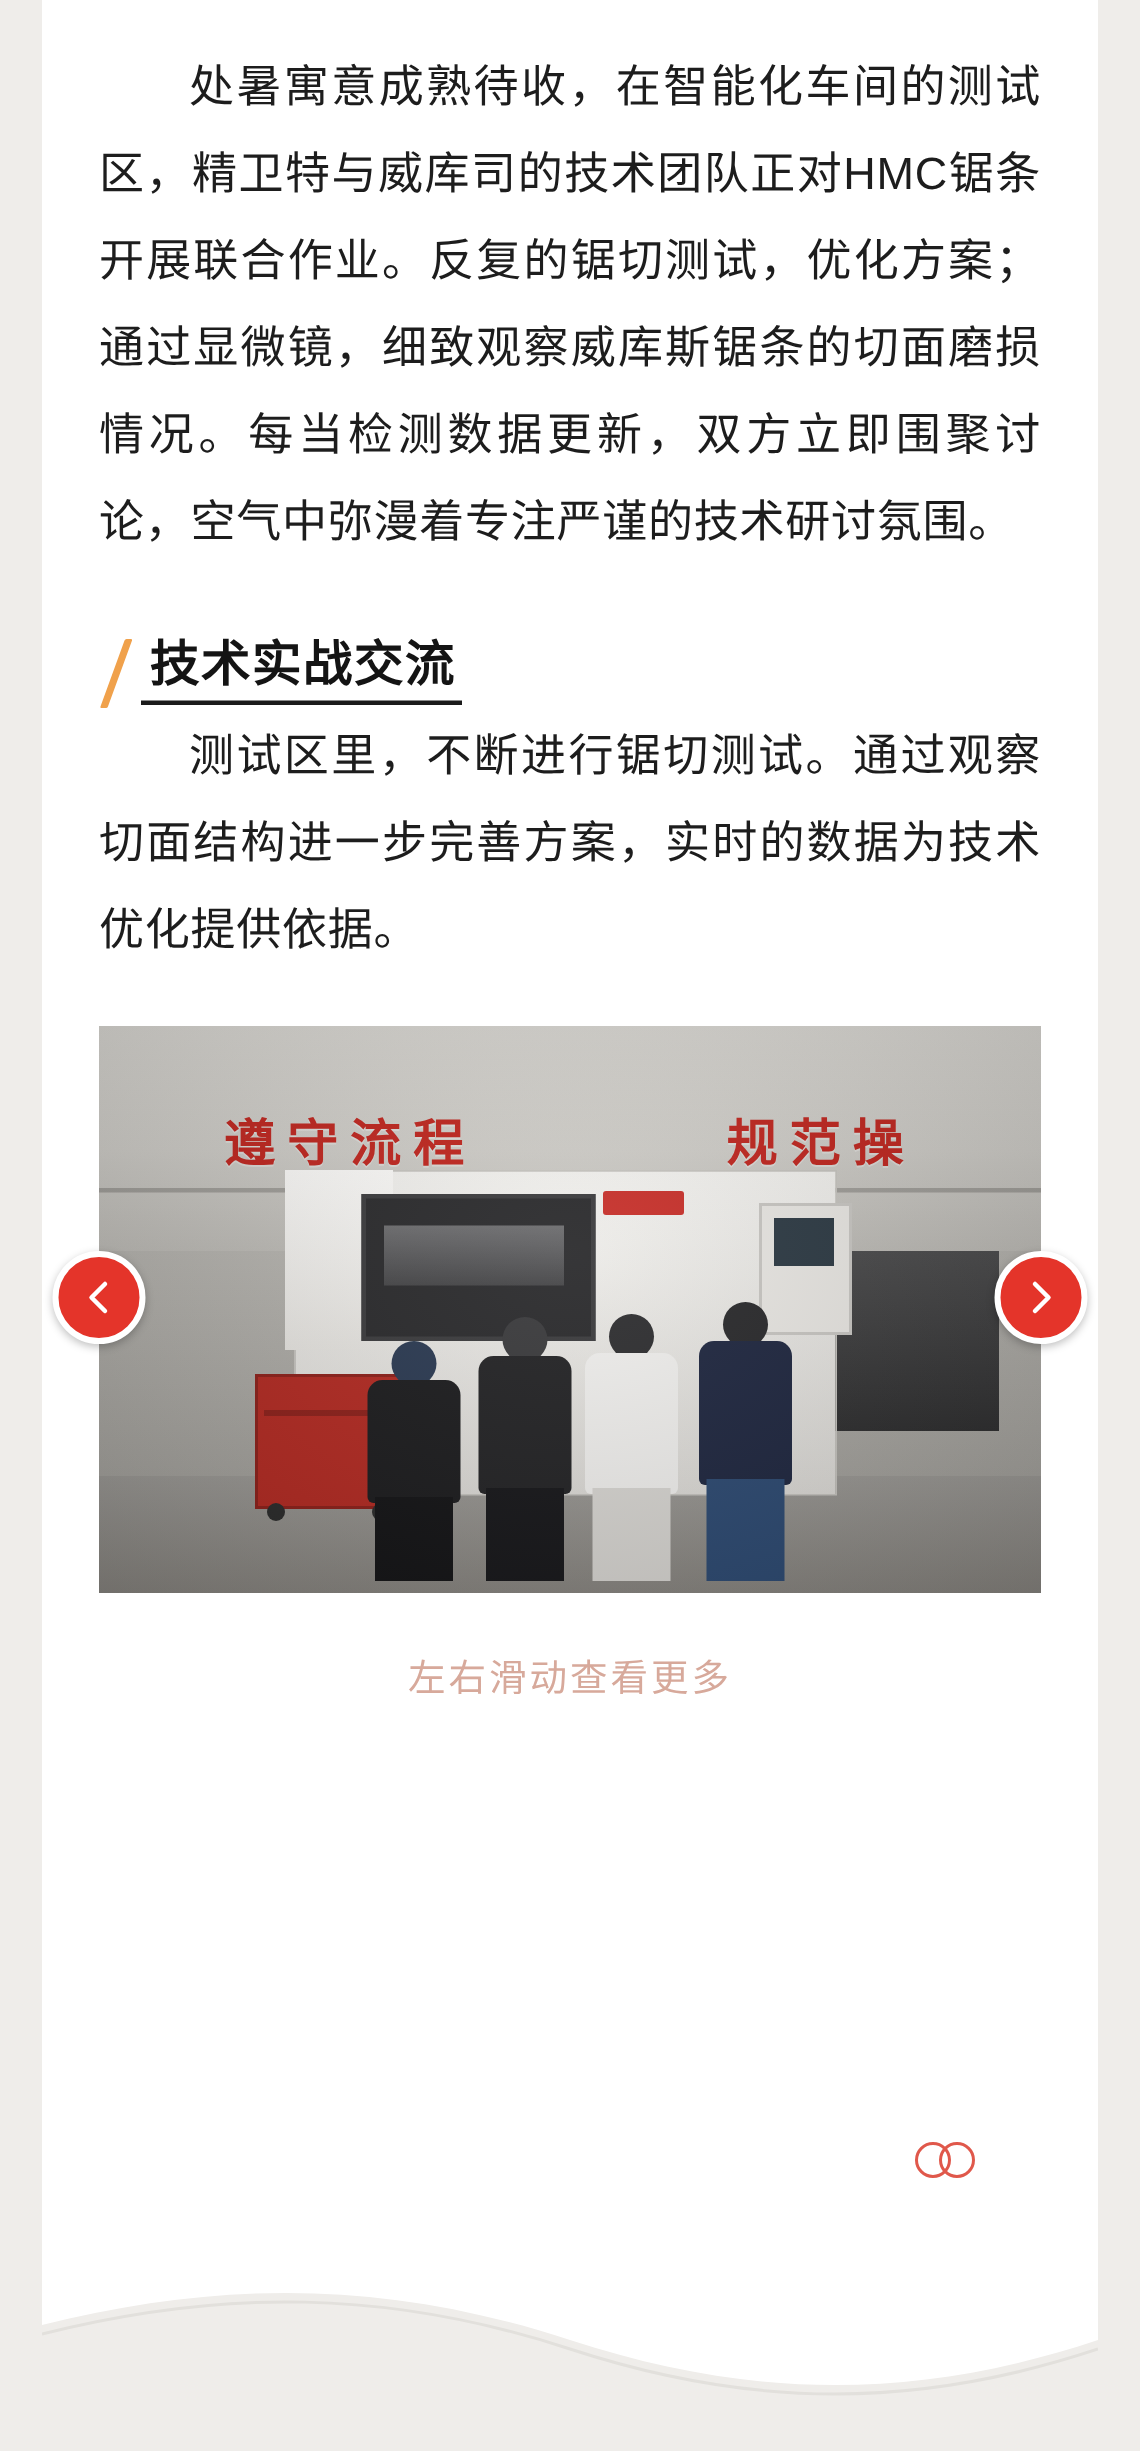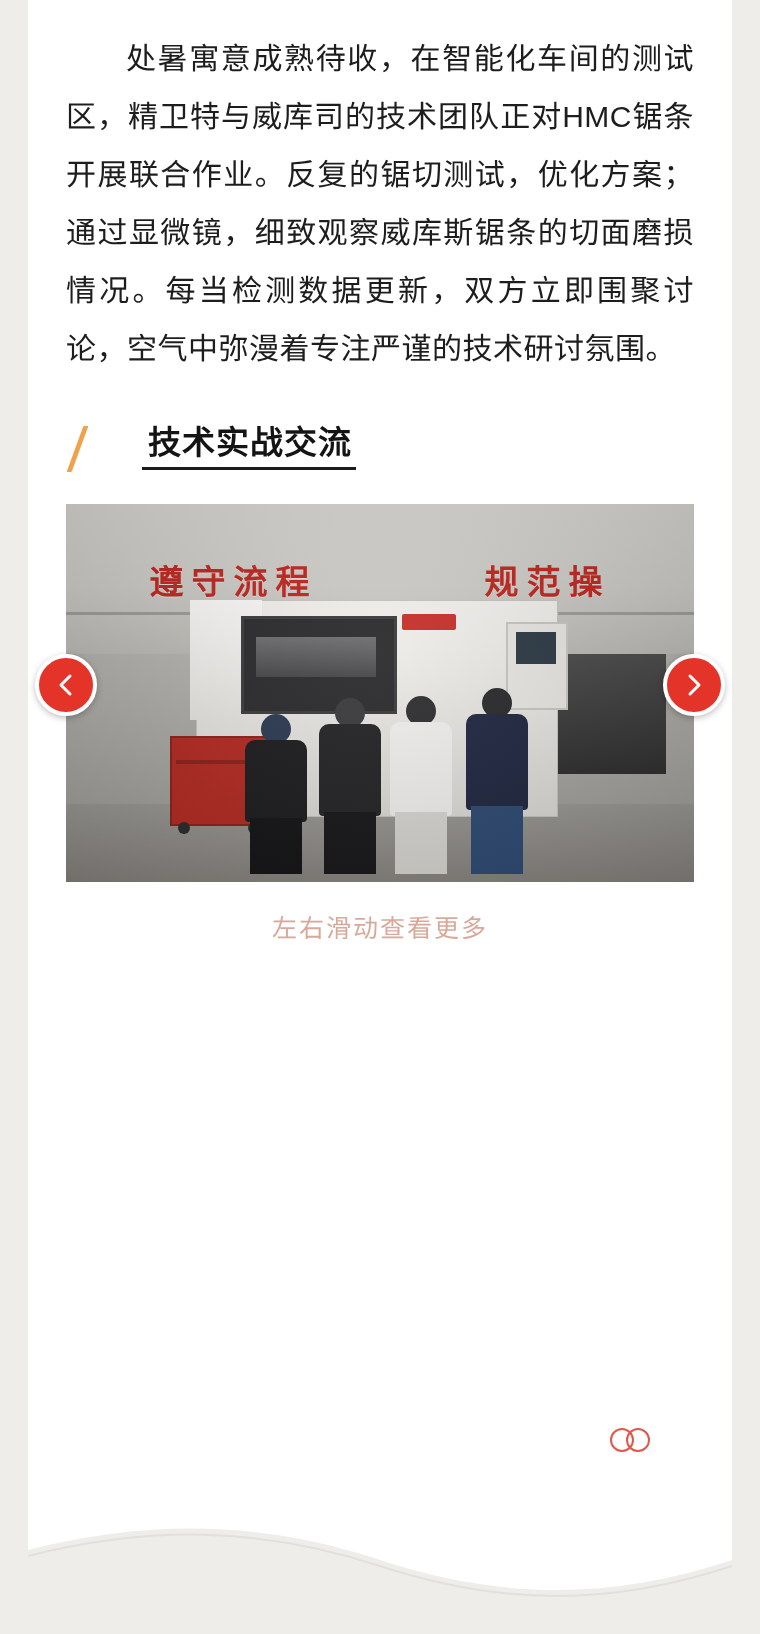--- a/index.html
+++ b/index.html
@@ -78,21 +78,20 @@
     border-radius: 1px;
   }
   .section-title {
     font-size: 33px;
     font-weight: bold;
     color: #141414;
     letter-spacing: 1px;
     line-height: 46px;
     position: relative;
     padding-bottom: 4px;
-    margin-left: 48px;
   }
   .section-title::after {
     content: "";
     position: absolute;
     left: -6px;
     right: -4px;
     bottom: 0;
     height: 3px;
     background: #1b1b1b;
   }
@@ -234,21 +233,21 @@
     display: flex;
     align-items: center;
     justify-content: center;
     cursor: pointer;
     box-sizing: border-box;
   }
   .arrow.left { left: -31px; }
   .arrow.right { right: -31px; }
   .arrow svg { display:block; }
   .swipe-hint {
-    margin-top: 26px;
+    margin-top: 36px;
     text-align: center;
     color: #d7a99b;
     font-size: 25px;
     letter-spacing: 2px;
   }
   .footer-mark {
     position: absolute;
     right: 76px;
     top: 1426px;
     width: 46px;
@@ -281,20 +280,21 @@
 <div class="page">
   <div class="sheet">
     <div class="content">
 
       <p class="body-text para-1">处暑寓意成熟待收，在智能化车间的测试区，精卫特与威库司的技术团队正对HMC锯条开展联合作业。反复的锯切测试，优化方案；通过显微镜，细致观察威库斯锯条的切面磨损情况。每当检测数据更新，双方立即围聚讨论，空气中弥漫着专注严谨的技术研讨氛围。</p>
 
       <div class="section-head">
         <span class="slash"></span>
         <span class="section-title">技术实战交流</span>
       </div>
+      <p class="body-text para-gap">测试区里，不断进行锯切测试。通过观察切面结构进一步完善方案，实时的数据为技术优化提供依据。</p>
 
 
       <div class="carousel">
         <div class="photo">
           <div class="ph-wall"></div>
           <div class="ph-banner">
             <span>遵守流程</span>
             <span>规范操</span>
           </div>
           <div class="ph-wall-line"></div>

